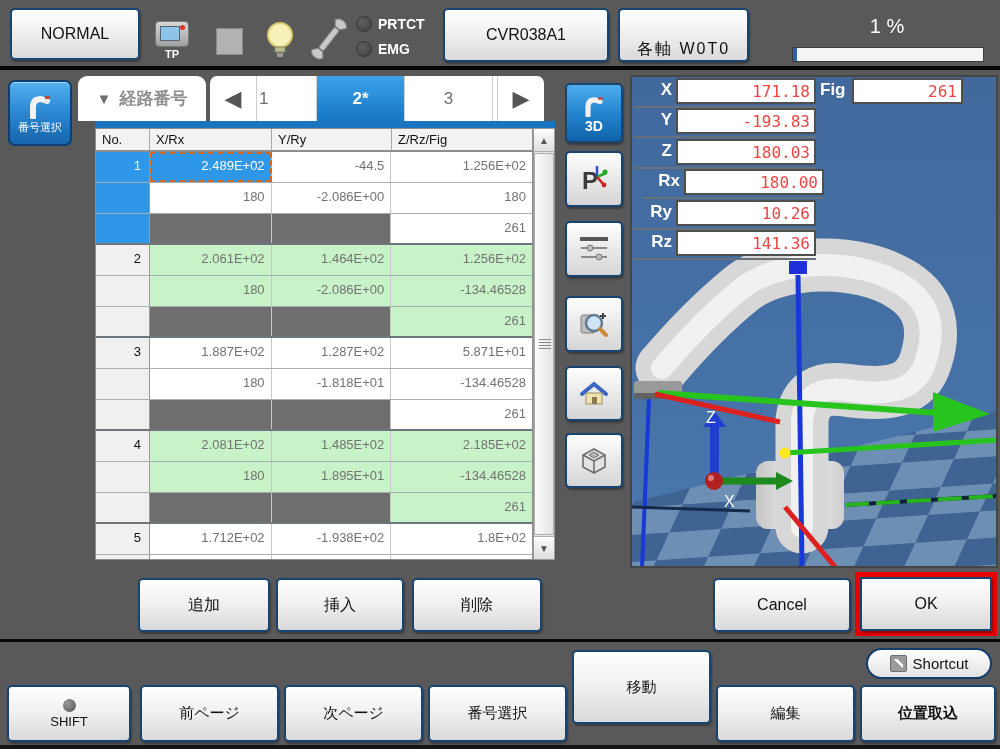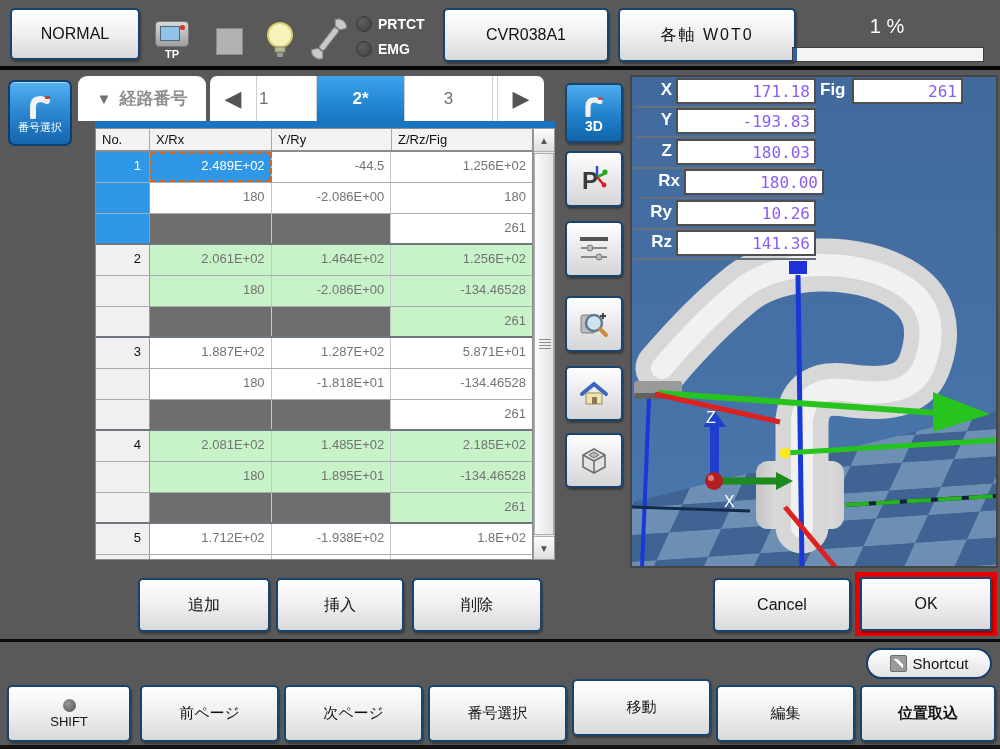--- a/index.html
+++ b/index.html
@@ -86,21 +86,21 @@
   .tool-btn.active{background:linear-gradient(180deg,#4fadee 0%,#2385cf 50%,#1163a8 100%);}
   .tool-btn .lbl3d{color:#fff;font-size:14px;font-weight:bold;margin-top:1px;}
 
   
   #view3d{position:absolute;left:630px;top:75px;width:368px;height:493px;
      background:linear-gradient(180deg,#41699c,#4a77ad);border:2px solid #454545;overflow:hidden;}
   #scene{position:absolute;left:-2px;top:-2px;}
   .pose-row{position:absolute;height:30px;width:182px;display:flex;align-items:flex-start;border-bottom:2px solid #68707a;}
   .pose-label{width:38px;text-align:right;color:#fff;font-size:17px;font-weight:bold;padding-top:2px;}
   .pose-box{margin-left:4px;width:140px;height:26px;background:#fff;border:2px solid #4f4f4f;
-     font-family:"DejaVu Sans Mono","Liberation Mono",monospace;font-size:16px;color:#8b5cf6;
+     font-family:"DejaVu Sans Mono","Liberation Mono",monospace;font-size:16px;color:#ef4444;
      text-align:right;padding:2px 4px 0 0;}
   #fig-row{position:absolute;left:184px;top:1px;width:147px;height:30px;display:flex;}
   #fig-row .pose-label{width:40px;text-align:left;padding-left:4px;}
   #fig-row .pose-box{width:138px;}
 
   
   #sep-line{position:absolute;left:0;top:639px;width:1000px;height:3px;background:#0a0a0a;}
   #bottom-strip{position:absolute;left:0;top:745px;width:1000px;height:4px;background:#141414;}
   #ok-wrap{position:absolute;left:855px;top:572px;width:142px;height:64px;border:5px solid #e60000;}
   #ok-btn{position:absolute;left:0;top:0;width:132px;height:54px;border-radius:3px;}
@@ -152,21 +152,21 @@
       <div class="lamp-label">PRTCT</div>
     </div>
     <div class="lamp-row" style="top:41px;">
       <div class="lamp-circle"></div>
       <div class="lamp-label">EMG</div>
     </div>
 
     <div class="btn" style="left:443px;top:8px;width:166px;height:54px;">
       <span>CVR038A1</span>
     </div>
-    <div class="btn" style="left:618px;top:8px;width:178px;height:54px;letter-spacing:2px;">
+    <div class="btn" style="left:618px;top:8px;width:131px;height:54px;letter-spacing:2px;align-items:flex-end;">
       <span>各軸 W0T0</span>
     </div>
 
     <div id="speed-text">1 %</div>
     <div id="speed-bar">
       <div id="speed-fill" style="width:2%;"></div>
     </div>
   </div>
   <div id="topline"></div>
 
@@ -471,21 +471,21 @@
   </div>
   <div class="btn bot-btn" style="left:140px;top:685px;width:139px;height:57px;">
     <span>前ページ</span>
   </div>
   <div class="btn bot-btn" style="left:428px;top:685px;width:139px;height:57px;">
     <span>番号選択</span>
   </div>
   <div class="btn bot-btn" style="left:284px;top:685px;width:139px;height:57px;">
     <span>次ページ</span>
   </div>
-  <div class="btn bot-btn" style="left:572px;top:679px;width:139px;height:57px;justify-content:center;">
+  <div class="btn bot-btn" style="left:572px;top:650px;width:139px;height:74px;justify-content:center;">
     <span>移動</span>
   </div>
   <div class="btn bot-btn" style="left:716px;top:685px;width:139px;height:57px;">
     <span>編集</span>
   </div>
   <div class="btn bot-btn" style="left:860px;top:685px;width:136px;height:57px;font-weight:bold;">
     <span>位置取込</span>
   </div>
 
   <div id="bottom-strip"></div>

